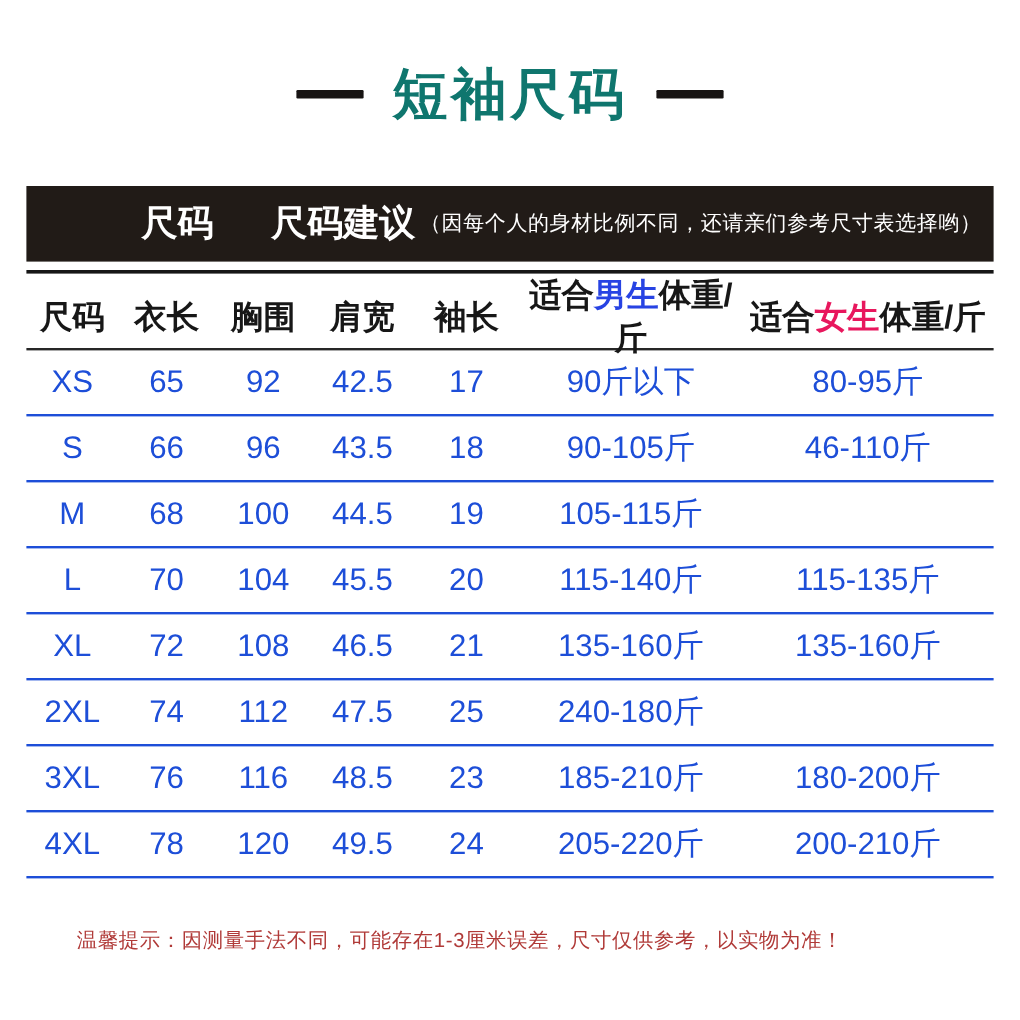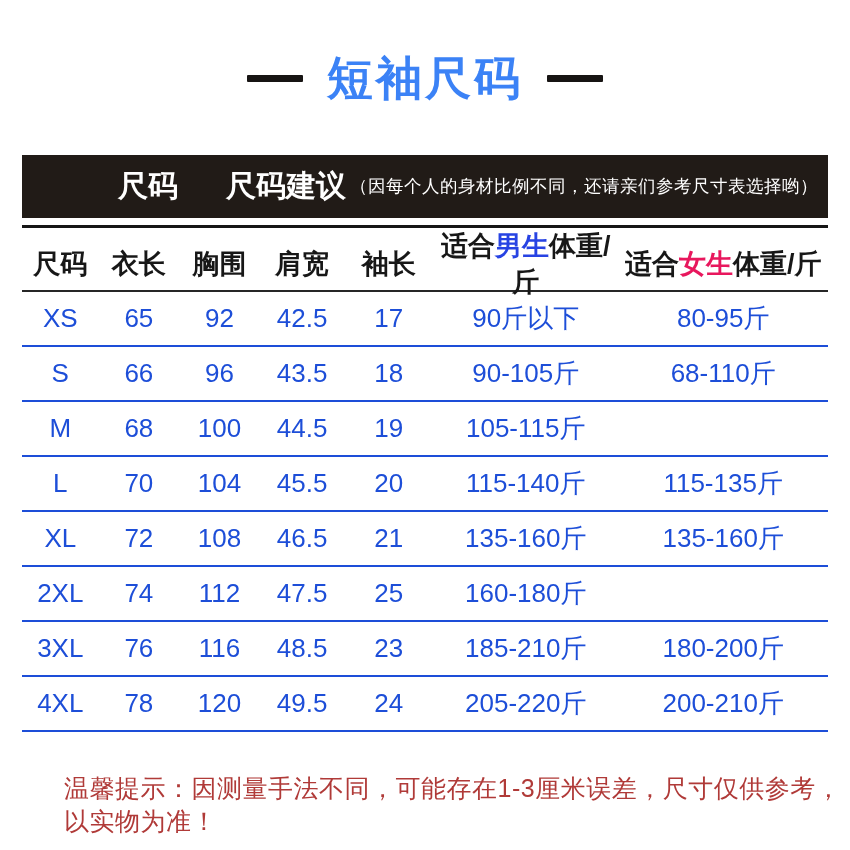--- a/index.html
+++ b/index.html
@@ -19,21 +19,21 @@
   
   .title-row {
     padding-top: 52px;
     display: flex;
     justify-content: center;
     align-items: center;
   }
   .title-text {
     font-size: 46px;
     font-weight: bold;
-    color: #3b82f6;
+    color: #0f766e;
     letter-spacing: 3px;
     line-height: 1.15;
   }
   .dash {
     display: inline-block;
     width: 56px;
     height: 7px;
     background: #171413;
     border-radius: 1px;
     margin: 0 24px;
@@ -95,21 +95,21 @@
     height: 53px;
     border-bottom: 2px solid #1d4ed8;
     font-size: 26px;
     font-weight: 500;
     color: #1d4ed8;
   }
   
   .footer {
     margin-top: 40px;
     padding-left: 64px;
-    font-size: 25px;
+    font-size: 17px;
     font-weight: 500;
     letter-spacing: 0.5px;
     color: var(--footer-color, #b03a38);
   }
 </style>
 </head>
 <body>
 
 <div class="page">
 
@@ -151,21 +151,21 @@
     <span class="cell">90斤以下</span>
     <span class="cell">80-95斤</span>
   </div>
         <div class="row data-row">
     <span class="cell">S</span>
     <span class="cell">66</span>
     <span class="cell">96</span>
     <span class="cell">43.5</span>
     <span class="cell">18</span>
     <span class="cell">90-105斤</span>
-    <span class="cell">68-110斤</span>
+    <span class="cell">46-110斤</span>
   </div>
         <div class="row data-row">
     <span class="cell">M</span>
     <span class="cell">68</span>
     <span class="cell">100</span>
     <span class="cell">44.5</span>
     <span class="cell">19</span>
     <span class="cell">105-115斤</span>
   </div>
         <div class="row data-row">
@@ -185,21 +185,21 @@
     <span class="cell">21</span>
     <span class="cell">135-160斤</span>
     <span class="cell">135-160斤</span>
   </div>
         <div class="row data-row">
     <span class="cell">2XL</span>
     <span class="cell">74</span>
     <span class="cell">112</span>
     <span class="cell">47.5</span>
     <span class="cell">25</span>
-    <span class="cell">160-180斤</span>
+    <span class="cell">240-180斤</span>
   </div>
         <div class="row data-row">
     <span class="cell">3XL</span>
     <span class="cell">76</span>
     <span class="cell">116</span>
     <span class="cell">48.5</span>
     <span class="cell">23</span>
     <span class="cell">185-210斤</span>
     <span class="cell">180-200斤</span>
   </div>

